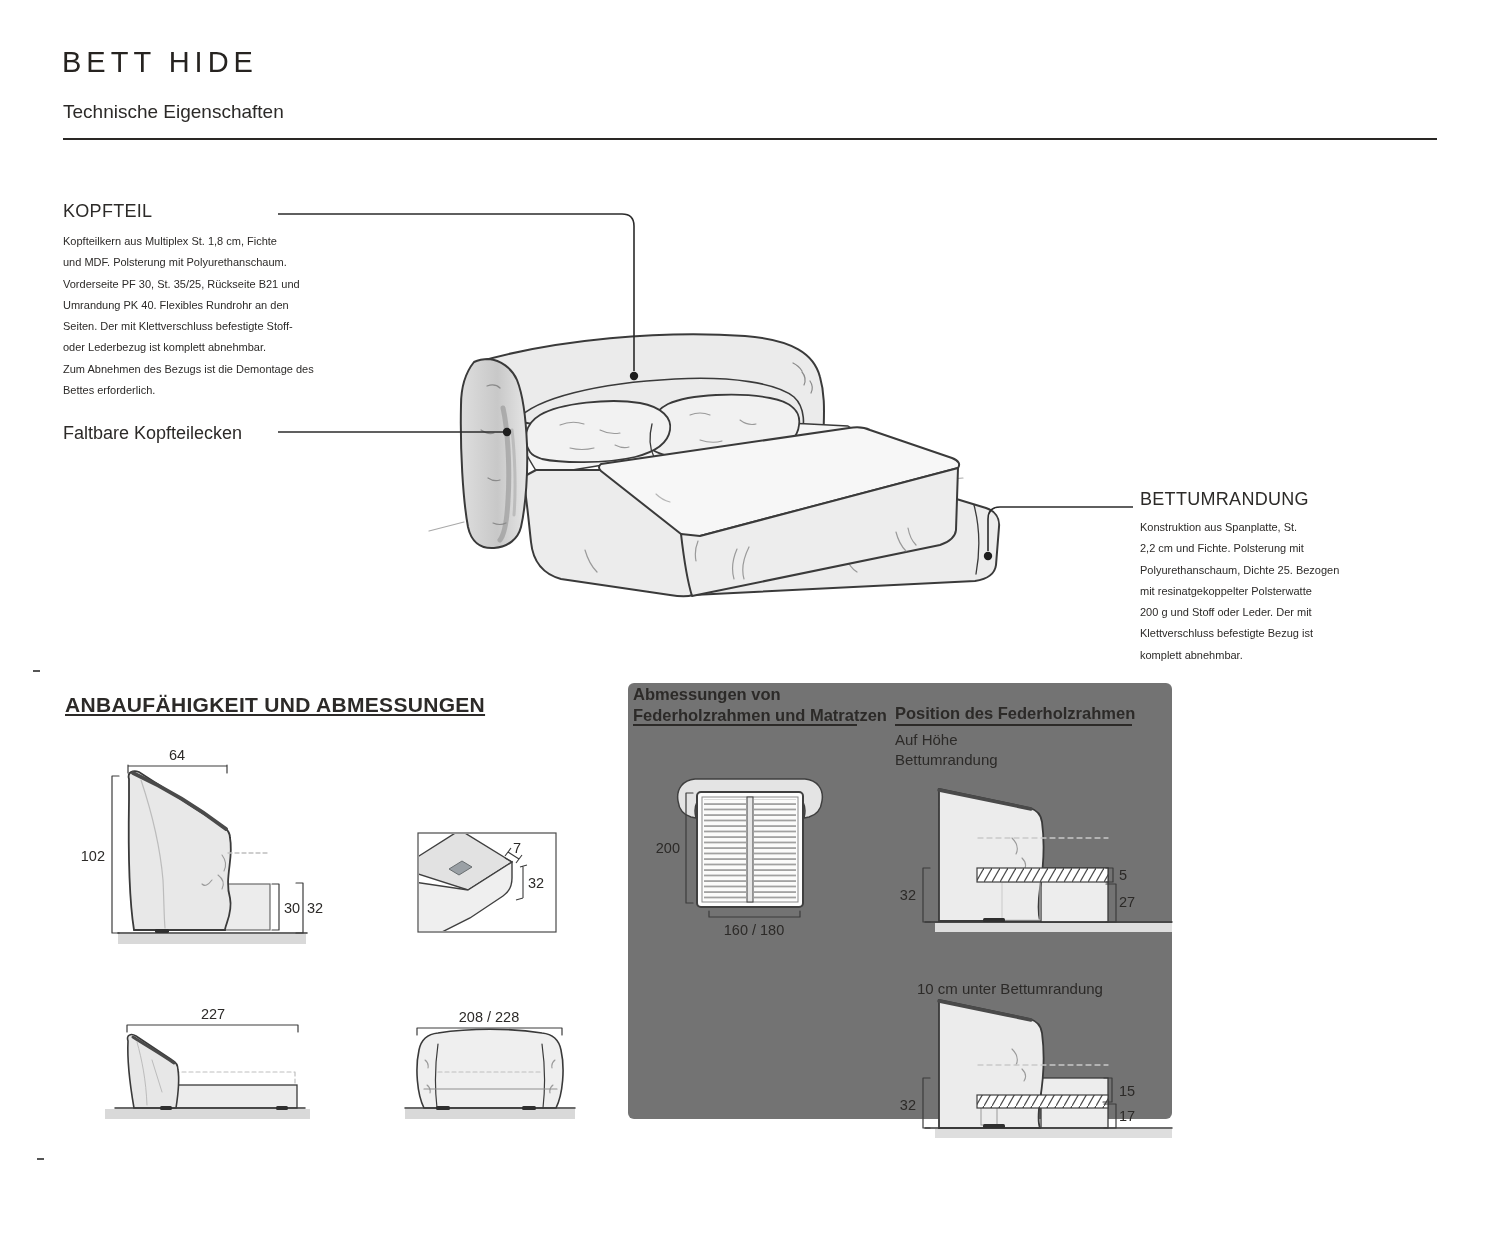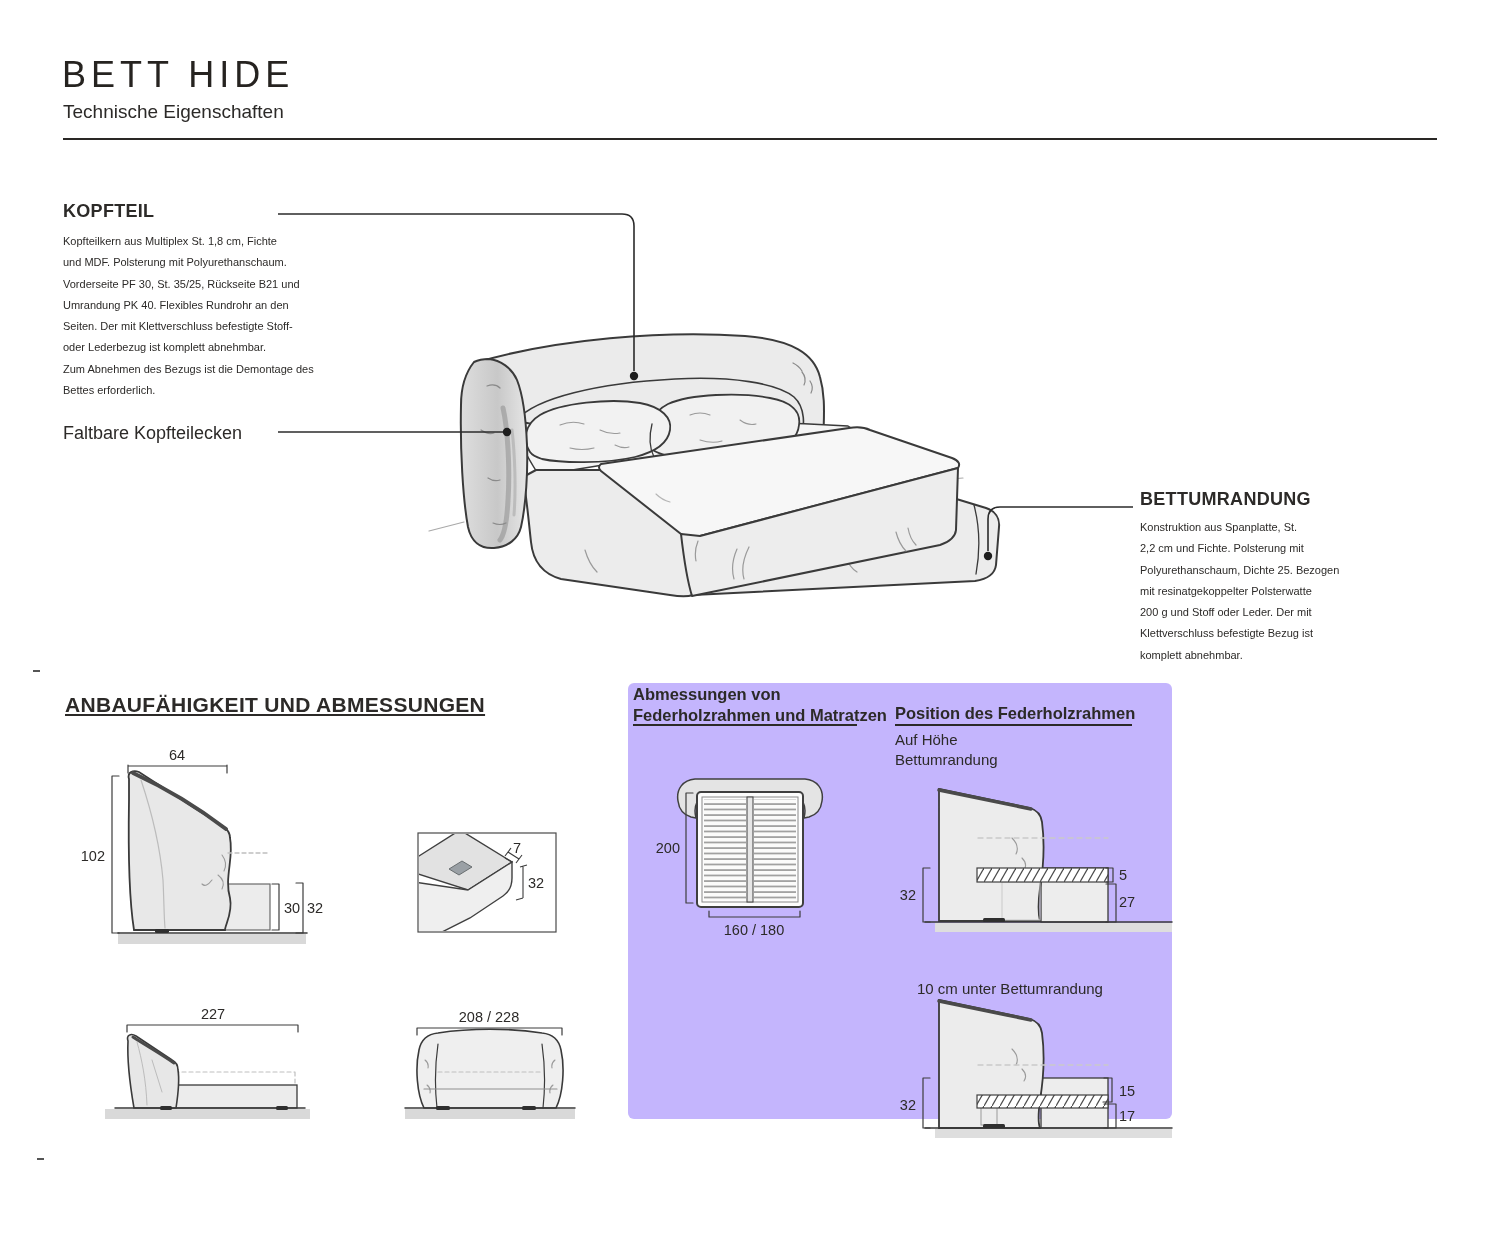--- a/index.html
+++ b/index.html
@@ -1,30 +1,30 @@
 <!DOCTYPE html>
 <html><head>
 <meta charset="utf-8">
 <style>
   html,body{margin:0;padding:0;background:#fff;}
   .canvas{position:relative;width:1500px;height:1250px;background:#ffffff;
           font-family:"Liberation Sans",sans-serif;color:#2c2a28;overflow:hidden;}
   .abs{position:absolute;}
-  .t-title{left:62px;top:46px;font-size:36px;letter-spacing:5px;font-weight:400;color:#262320;margin-top:8px;}
+  .t-title{left:62px;top:46px;font-size:29px;letter-spacing:5px;font-weight:400;color:#262320;}
   .t-sub{left:63px;top:101px;font-size:19px;text-align:right;}
   .rule{left:63px;top:138px;width:1374px;height:2px;background:#2a2825;}
-  .sec-h{font-size:18px;font-weight:bold;letter-spacing:.3px;}
+  .sec-h{font-size:18px;font-weight:normal;letter-spacing:.3px;}
   .body-p{font-size:11px;line-height:21.3px;white-space:pre-line;}
   .kopfteil{left:63px;top:201px;width:390px;}
   .kopfteil .sec-h{margin:0 0 9px 0;}
   .corner-label{left:63px;top:423px;font-size:18px;}
   .bettum{left:1140px;top:489px;width:340px;}
   .bettum .sec-h{margin:0 0 7px 0;}
   .anbau-h{left:65px;top:693px;font-size:21px;font-weight:bold;letter-spacing:.3px;text-decoration:underline;}
-  .panel{left:628px;top:683px;width:544px;height:436px;background:#c4b5fd;border-radius:6px;}
+  .panel{left:628px;top:683px;width:544px;height:436px;background:#737373;border-radius:6px;}
   .p-h{font-size:16.5px;font-weight:bold;line-height:21px;white-space:pre-line;}
   .p-ul{height:2px;background:#2c2a28;}
   .p-txt{font-size:15px;line-height:20px;white-space:pre-line;}
   .dash{background:#555;width:7px;height:2px;}
   svg text{font-family:"Liberation Sans",sans-serif;font-size:14.5px;fill:#2c2a28;}
   svg{pointer-events:none;}
 </style>
 </head>
 <body>
 

